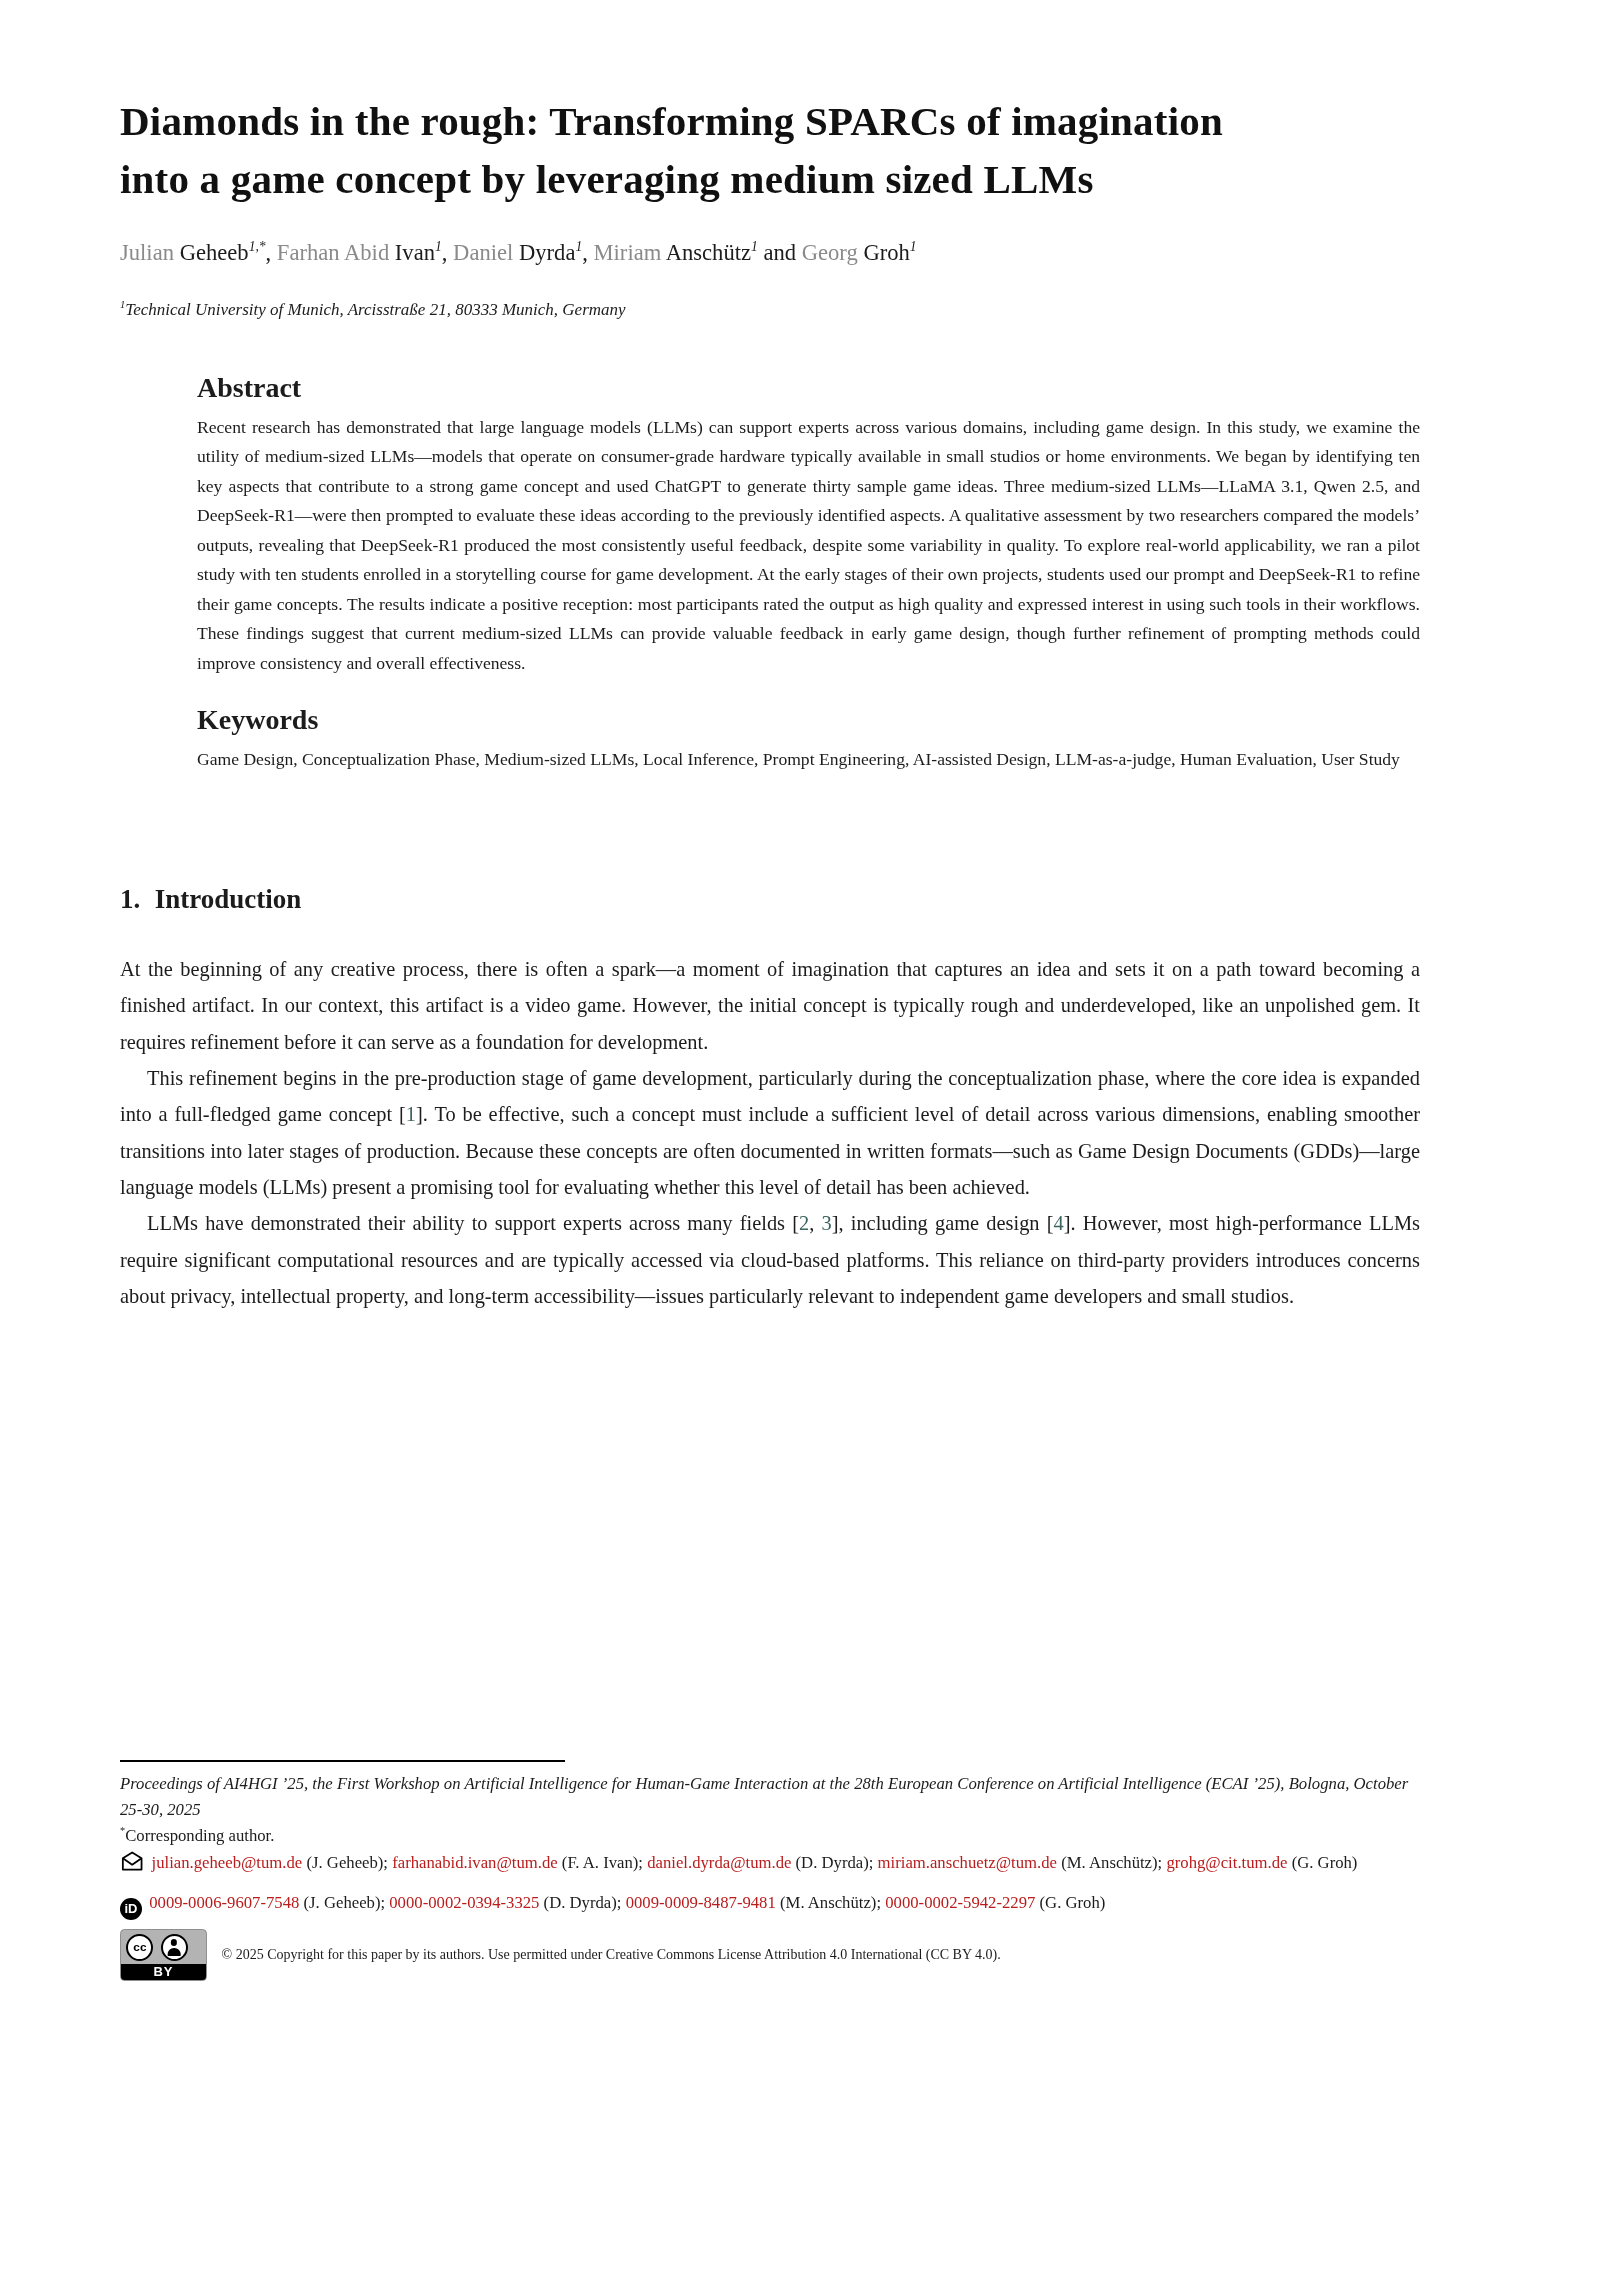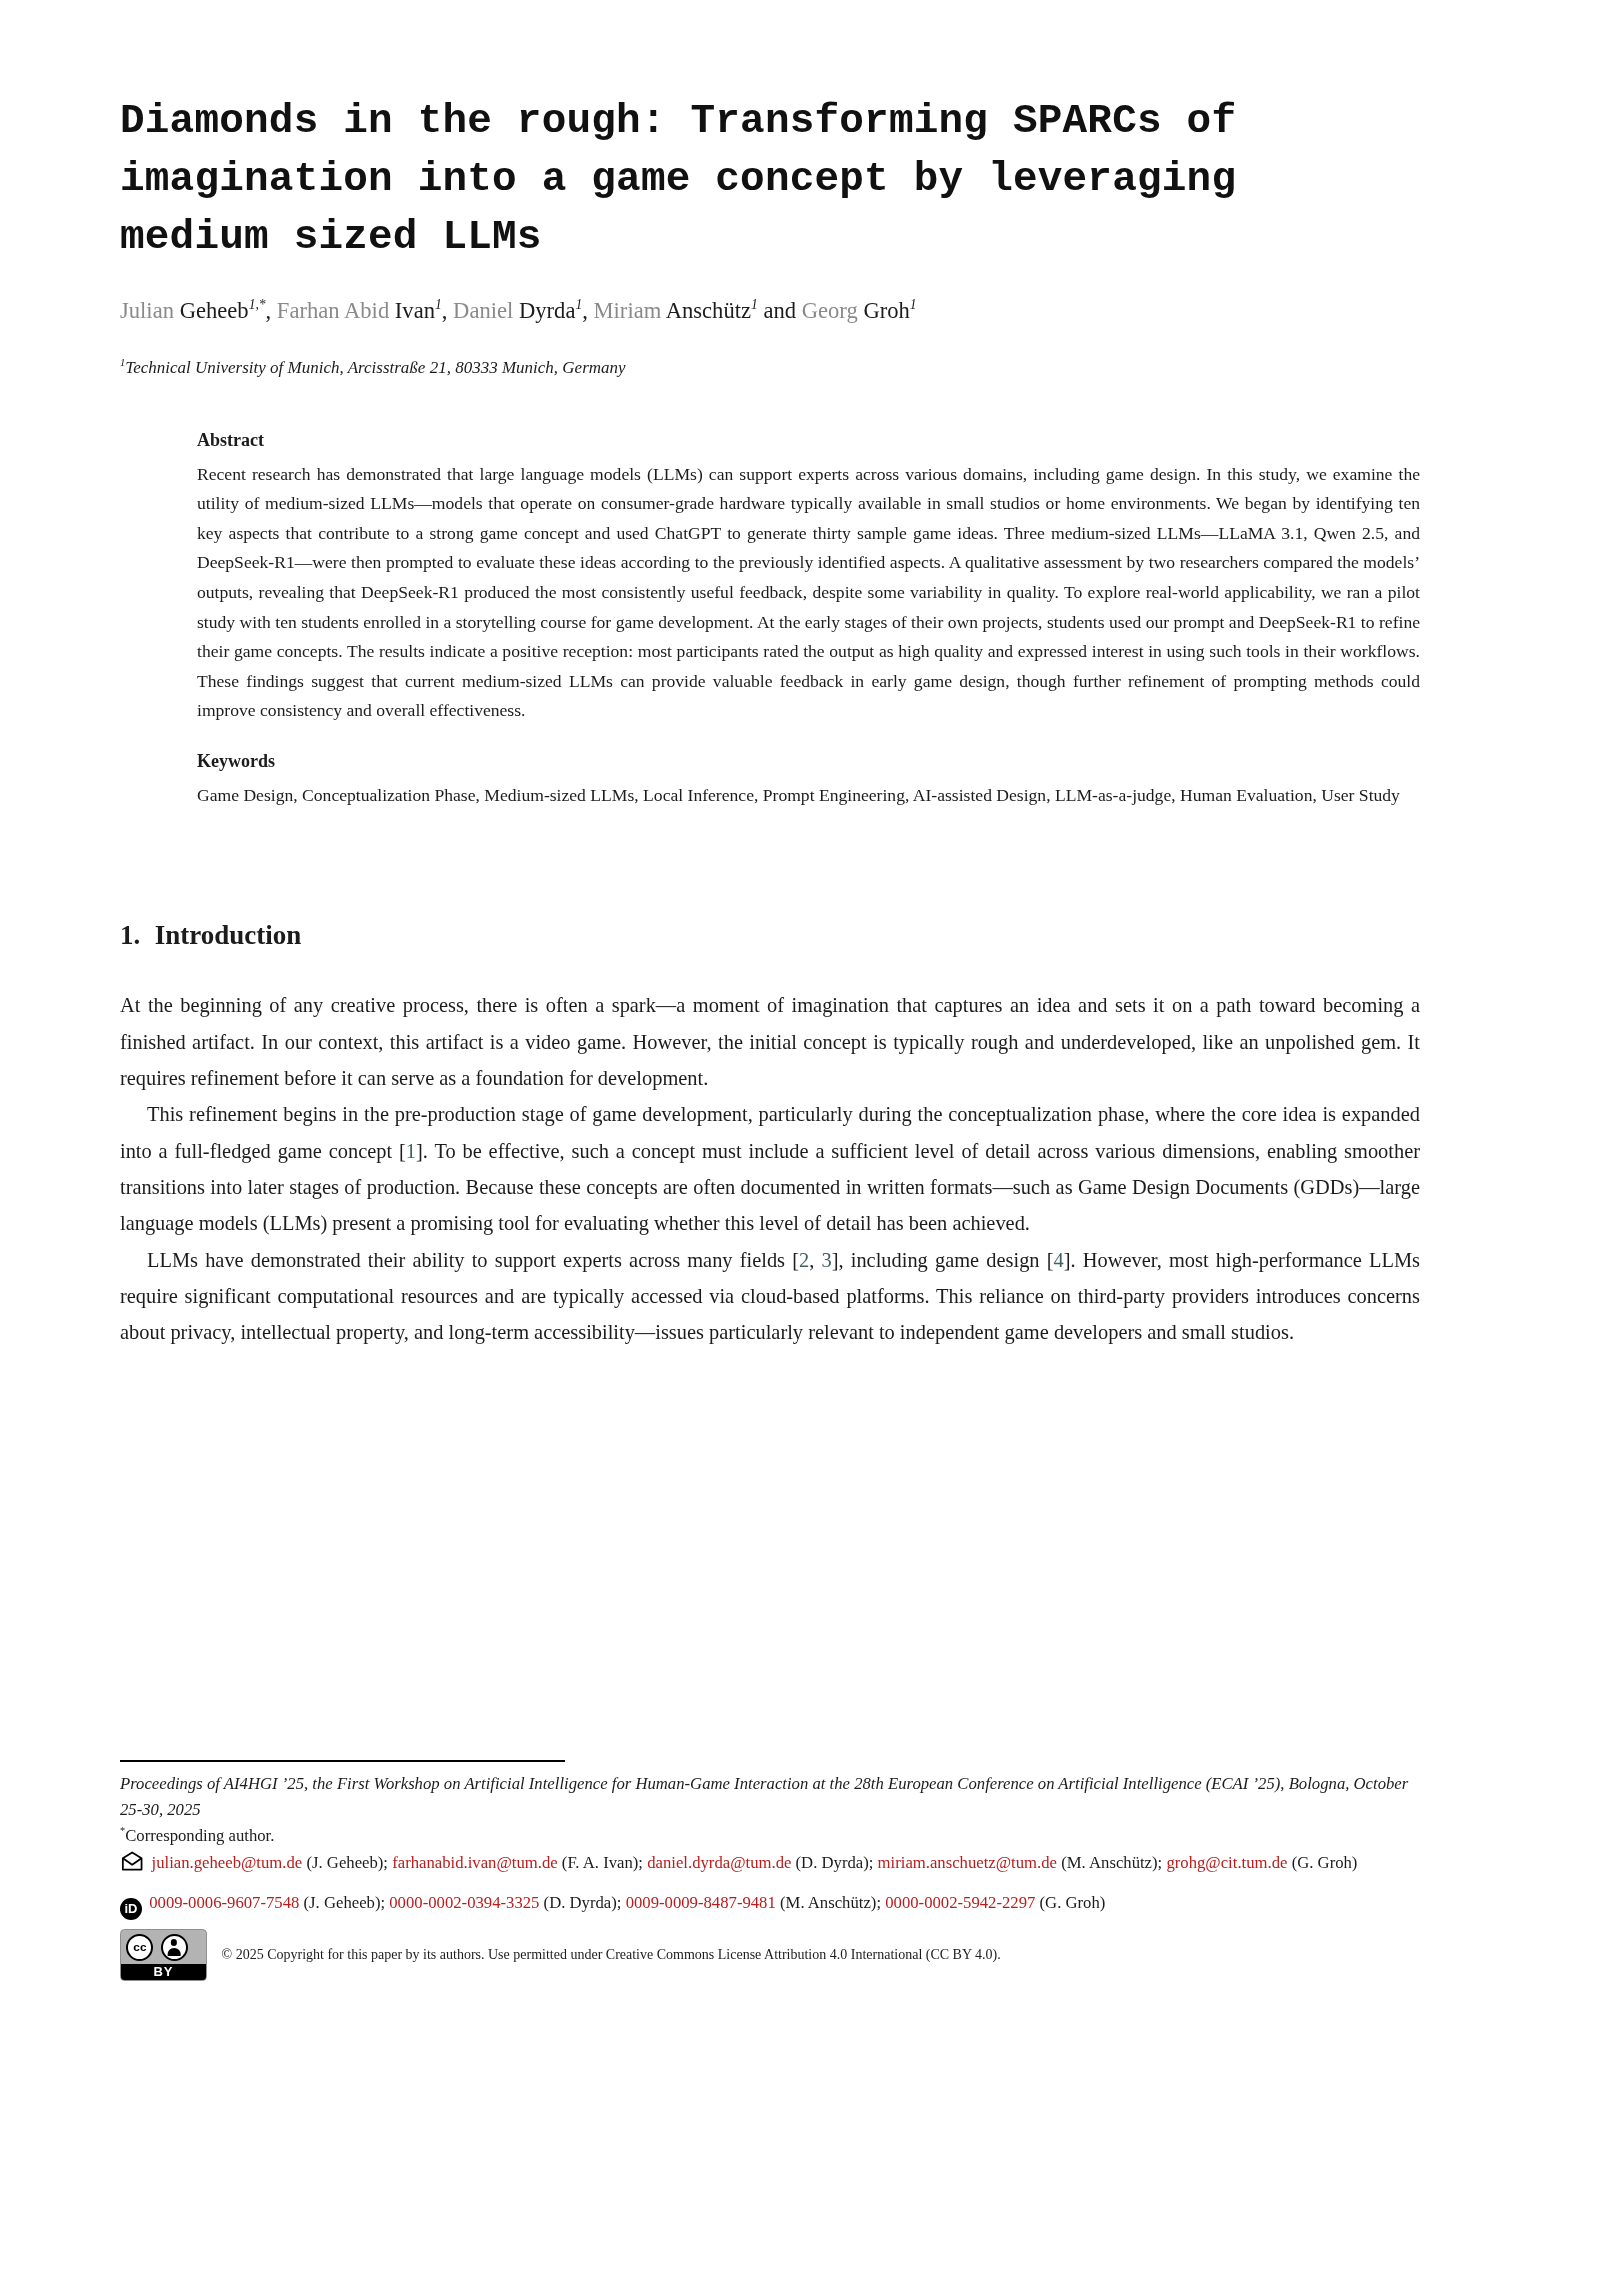--- a/index.html
+++ b/index.html
@@ -12,35 +12,34 @@
   .content { position: absolute; left: 120px; top: 0; width: 1300px; }
 
   .paper-title {
     margin-top: 92px;
     max-width: 1167px;
     font-size: 41px;
     font-weight: bold;
     line-height: 1.42;
     color: #111;
     letter-spacing: 0.2px;
-    font-family: Liberation Mono, monospace;
   }
 
   .authors-line { margin-top: 31px; font-size: 22.6px; }
   .author-first { color: #8a8a8a; }
   .author-last  { color: #1c1c1c; }
   .author-sup   { font-size: 0.6em; vertical-align: super; font-style: italic; color: #1c1c1c; }
   .author-sep   { color: #1c1c1c; }
 
   .affiliation { margin-top: 33px; font-size: 17px; }
   .affiliation .sup { font-size: 0.62em; vertical-align: super; font-style: italic; }
   .affiliation .aff-text { font-style: italic; }
 
   .abstract-block { margin-top: 52px; margin-left: 77px; width: 1223px; }
-  .block-heading { font-size: 18px; font-weight: bold; margin: 0 0 9px 0; }
+  .block-heading { font-size: 28px; font-weight: bold; margin: 0 0 9px 0; }
   .block-body {
     font-size: 17.6px; line-height: 1.68; text-align: justify; margin: 0;
   }
   .keywords-block { margin-top: 25px; margin-left: 77px; width: 1223px; }
 
   .section-heading { margin-top: 110px; font-size: 27px; font-weight: bold; }
   .section-number { margin-right: 14.5px; }
 
   .intro-par {
     font-size: 20.4px; line-height: 1.78; text-align: justify; margin: 0;

